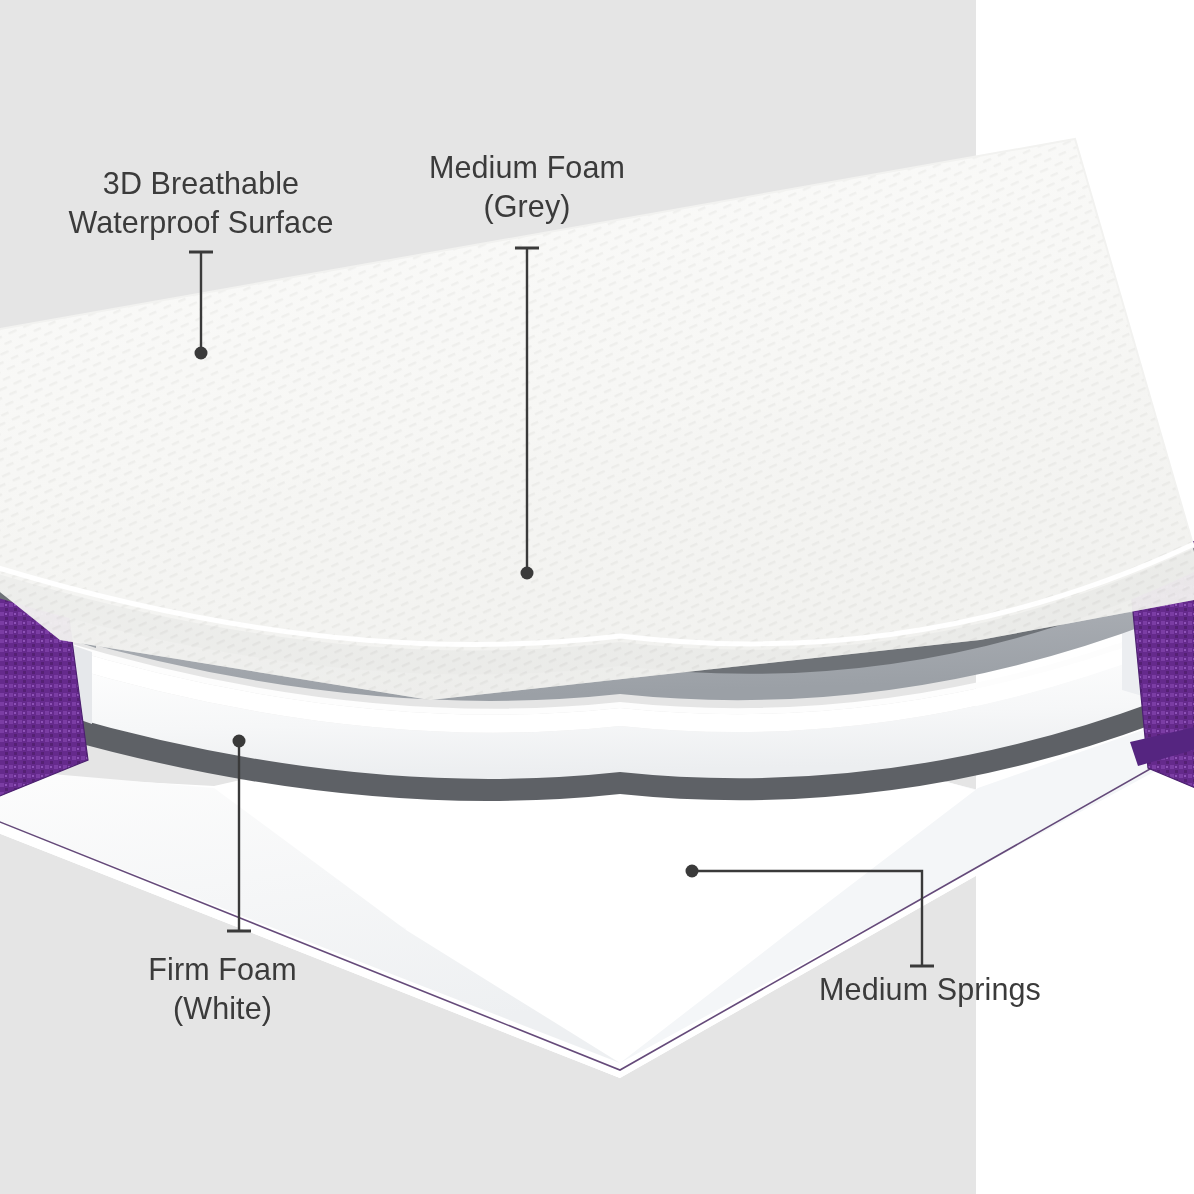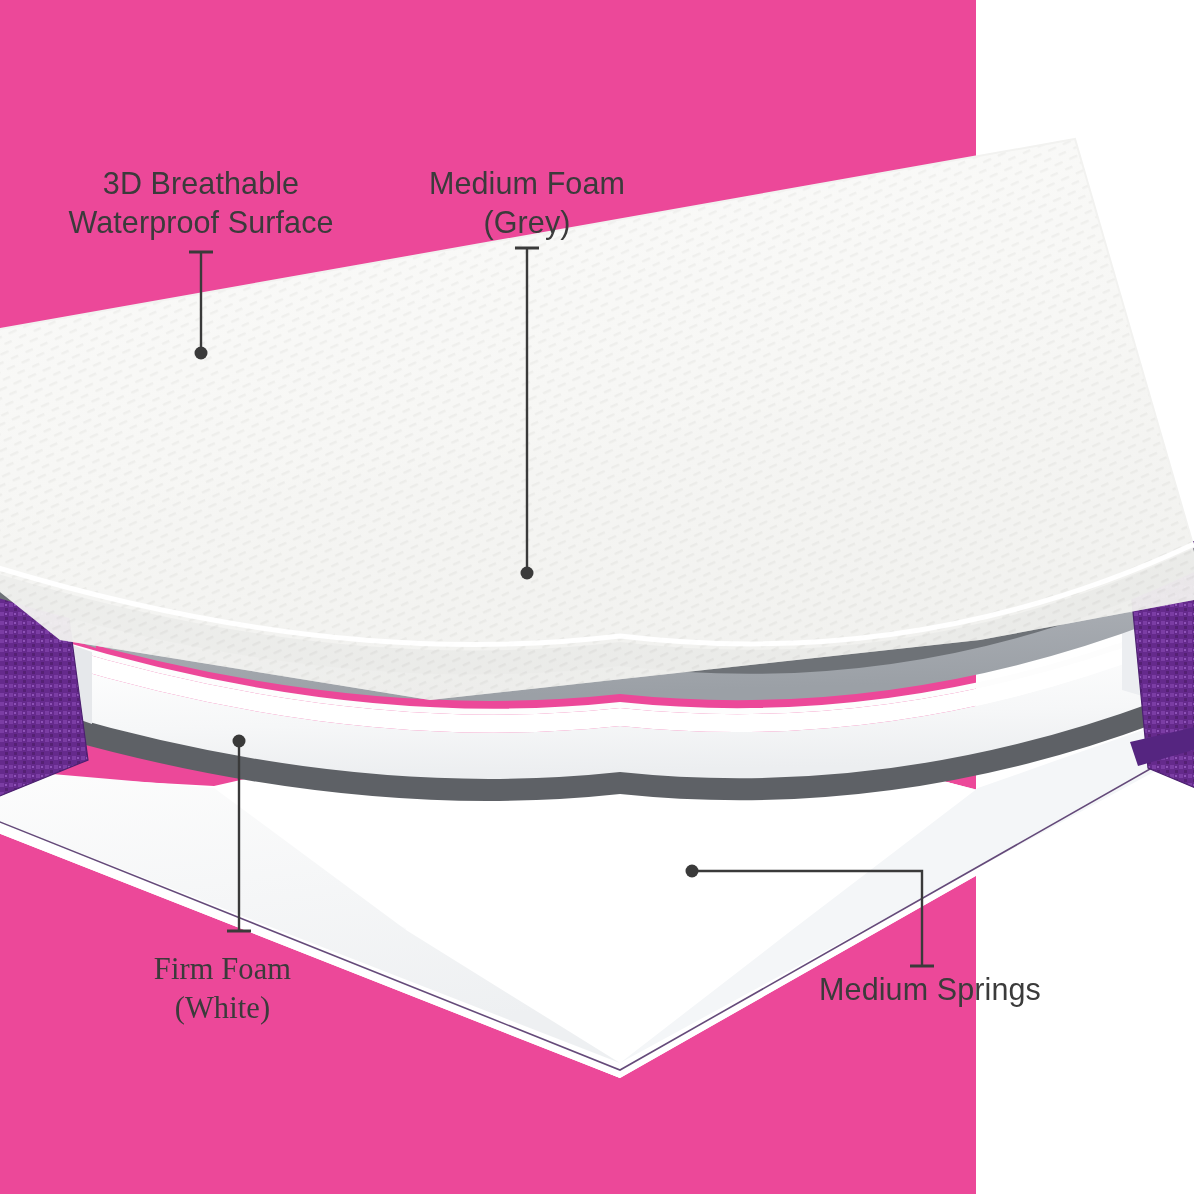--- a/index.html
+++ b/index.html
@@ -1,24 +1,24 @@
 <!DOCTYPE html>
 <html><head>
 <meta charset="utf-8">
 <style>
   html,body{margin:0;padding:0;background:#ffffff;}
   body{width:1194px;height:1194px;overflow:hidden;
        font-family:"Liberation Sans","DejaVu Sans",sans-serif;}
-  #stage{position:relative;width:976px;height:1194px;background:#ec4899;}
+  #stage{position:relative;width:976px;height:1194px;background:#e5e5e5;}
   #art{position:absolute;left:0;top:0;width:1194px;height:1194px;}
   .lbl{position:absolute;color:#3b3b3b;font-size:30.5px;line-height:39px;
        text-align:center;white-space:pre-line;letter-spacing:.1px;}
   .lbl.l1{left:0px;  top:164px; width:402px;}
-  .lbl.l2{left:377px;top:164px; width:300px;}
-  .lbl.l3{left:70px; top:950px; width:305px;font-family:Liberation Serif, serif;}
+  .lbl.l2{left:377px;top:148px; width:300px;}
+  .lbl.l3{left:70px; top:950px; width:305px;}
   .lbl.l4{left:790px;top:970px; width:280px;}
 </style>
 </head>
 <body>
 
 <div id="stage">
 
   <svg id="art" viewBox="0 0 1194 1194" xmlns="http://www.w3.org/2000/svg">
     <defs>
 

